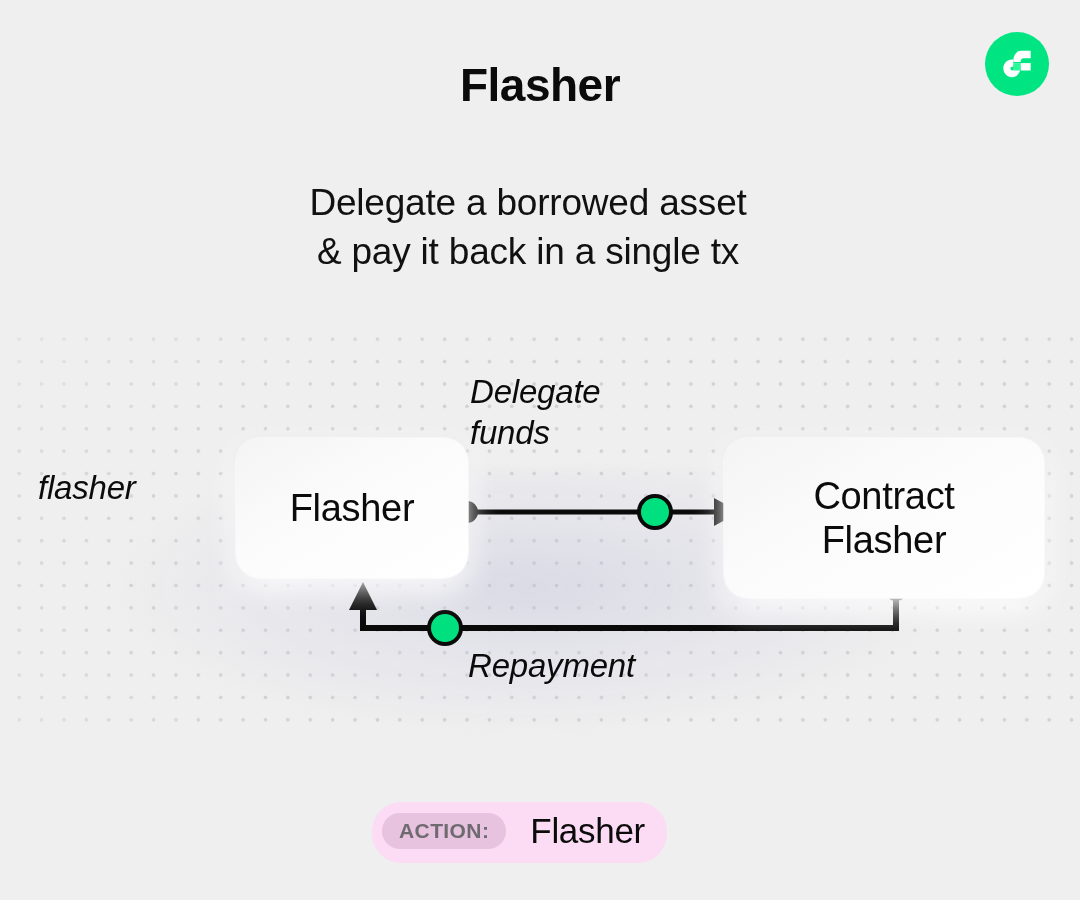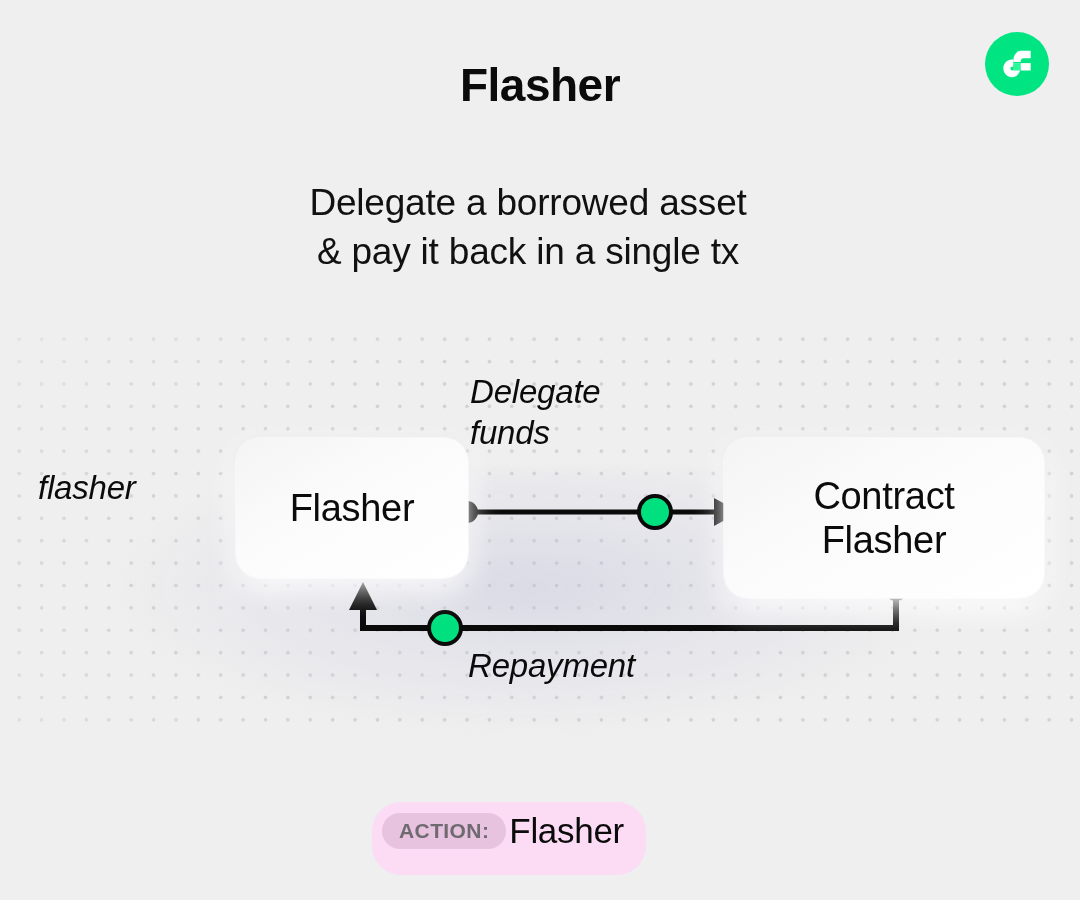--- a/index.html
+++ b/index.html
@@ -166,26 +166,26 @@
     top: 326px;
     width: 268px;
   }
 
   
   .action-badge {
     position: absolute;
     left: 372px;
     top: 802px;
     height: 57px;
-    padding: 0 22px 16px 10px;
+    padding: 0 22px 4px 10px;
     border-radius: 29px;
     background: #fbdcf4;
     display: flex;
     align-items: center;
-    gap: 3px;
+    gap: 24px;
   }
   .action-chip {
     background: #e7c3df;
     color: #6e6a70;
     border-radius: 20px;
     padding: 7px 17px 8px;
     font-size: 21px;
     font-weight: 700;
     letter-spacing: 0.4px;
     line-height: 1;

